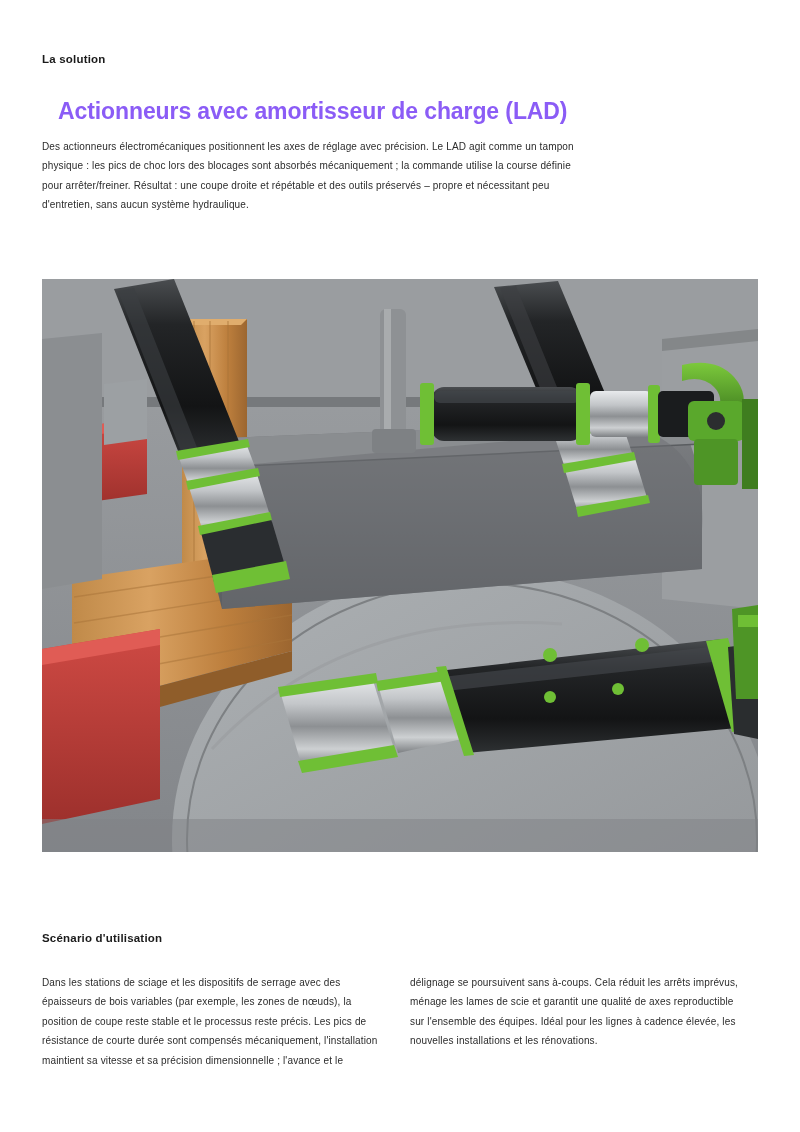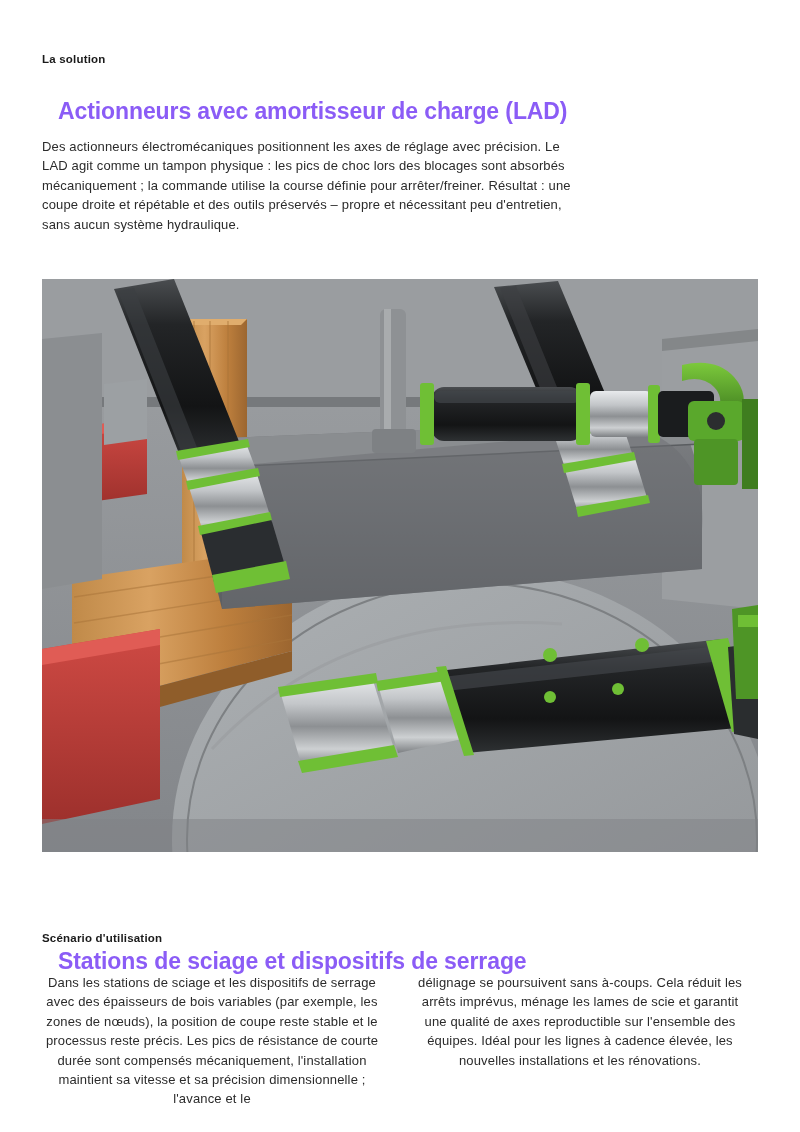--- a/index.html
+++ b/index.html
@@ -33,21 +33,21 @@
     margin: 0;
   }
   .headline {
     font-size: 23px;
     font-weight: bold;
     color: #8b5cf6;
     letter-spacing: -0.1px;
     margin: 16px;
   }
   .body-text {
-    font-size: 13px;
+    font-size: 10px;
     line-height: 19.4px;
     color: #2b2b2b;
     letter-spacing: 0.15px;
     margin: 0;
   }
   .body-text p { margin: 0; }
 
   
   .sec1-eyebrow { position: absolute; left: 0; top: 53px; }
   .sec1-headline { position: absolute; left: 0; top: 82px; }
@@ -68,21 +68,20 @@
   
   .sec2-eyebrow { position: absolute; left: 0; top: 904px; margin-top: 28px; }
   .sec2-headline { position: absolute; left: 0; top: 932px; }
   .cols {
     position: absolute;
     left: 0;
     top: 973px;
     width: 716px;
     display: flex;
     gap: 28px;
-    text-align: center;
   }
   .col { width: 340px; }
   .col p { margin: 0; }
 </style>
 </head>
 <body>
 
 <div class="page">
   <div class="content">
 
@@ -238,21 +237,20 @@
         </g>
 
         <circle cx="508" cy="376" r="7" fill="#6fbf35"></circle>
         <circle cx="600" cy="366" r="7" fill="#6fbf35"></circle>
 
         <rect x="0" y="540" width="716" height="33" fill="#7f8285" opacity="0.5"></rect>
       </svg>
     </div>
 
     <div class="eyebrow sec2-eyebrow">Scénario d'utilisation</div>
-    <h2 class="headline sec2-headline">Stations de sciage et dispositifs de serrage</h2>
     <div class="cols">
       <div class="col body-text">
         <p>Dans les stations de sciage et les dispositifs de serrage avec des épaisseurs de bois variables (par exemple, les zones de nœuds), la position de coupe reste stable et le processus reste précis. Les pics de résistance de courte durée sont compensés mécaniquement, l'installation maintient sa vitesse et sa précision dimensionnelle ; l'avance et le</p>
       </div>
       <div class="col body-text">
         <p>délignage se poursuivent sans à-coups. Cela réduit les arrêts imprévus, ménage les lames de scie et garantit une qualité de axes reproductible sur l'ensemble des équipes. Idéal pour les lignes à cadence élevée, les nouvelles installations et les rénovations.</p>
       </div>
     </div>
 
   </div>

